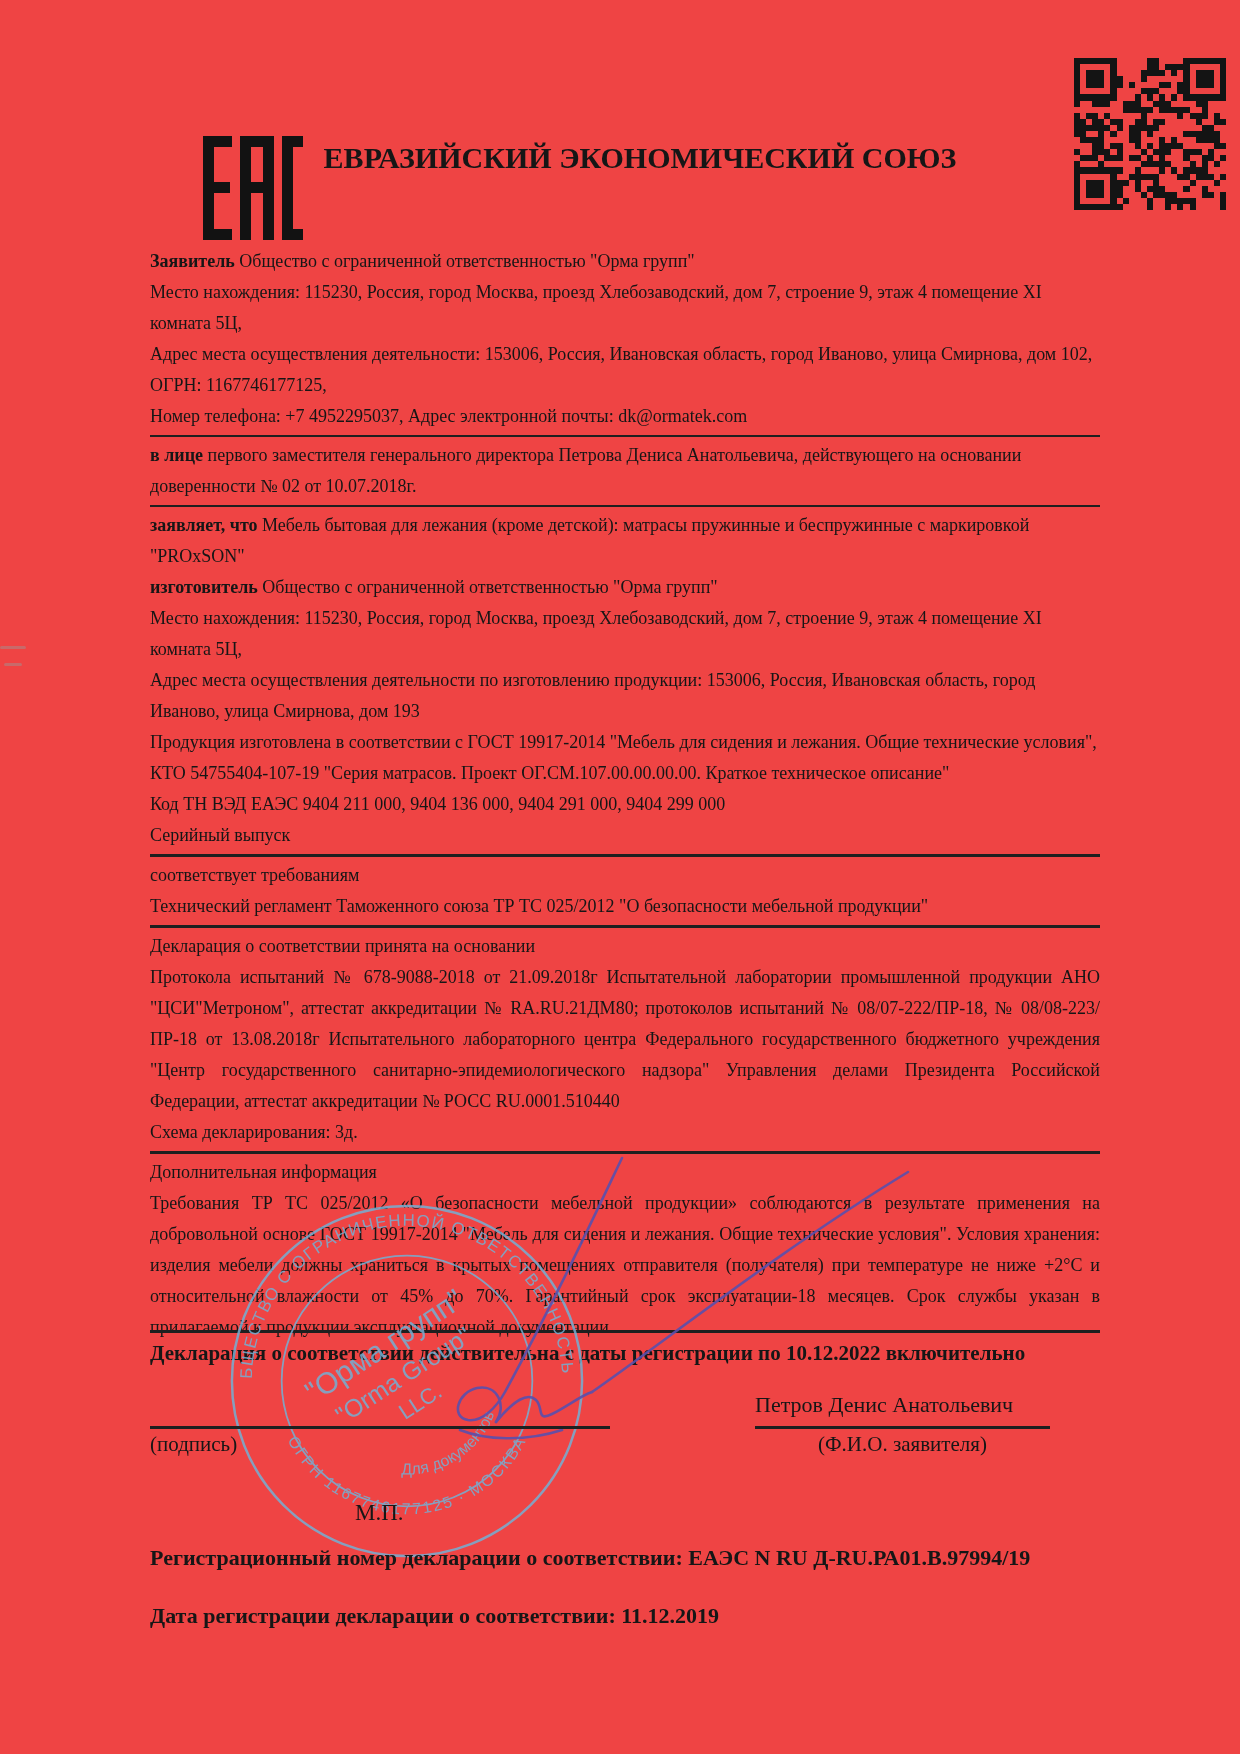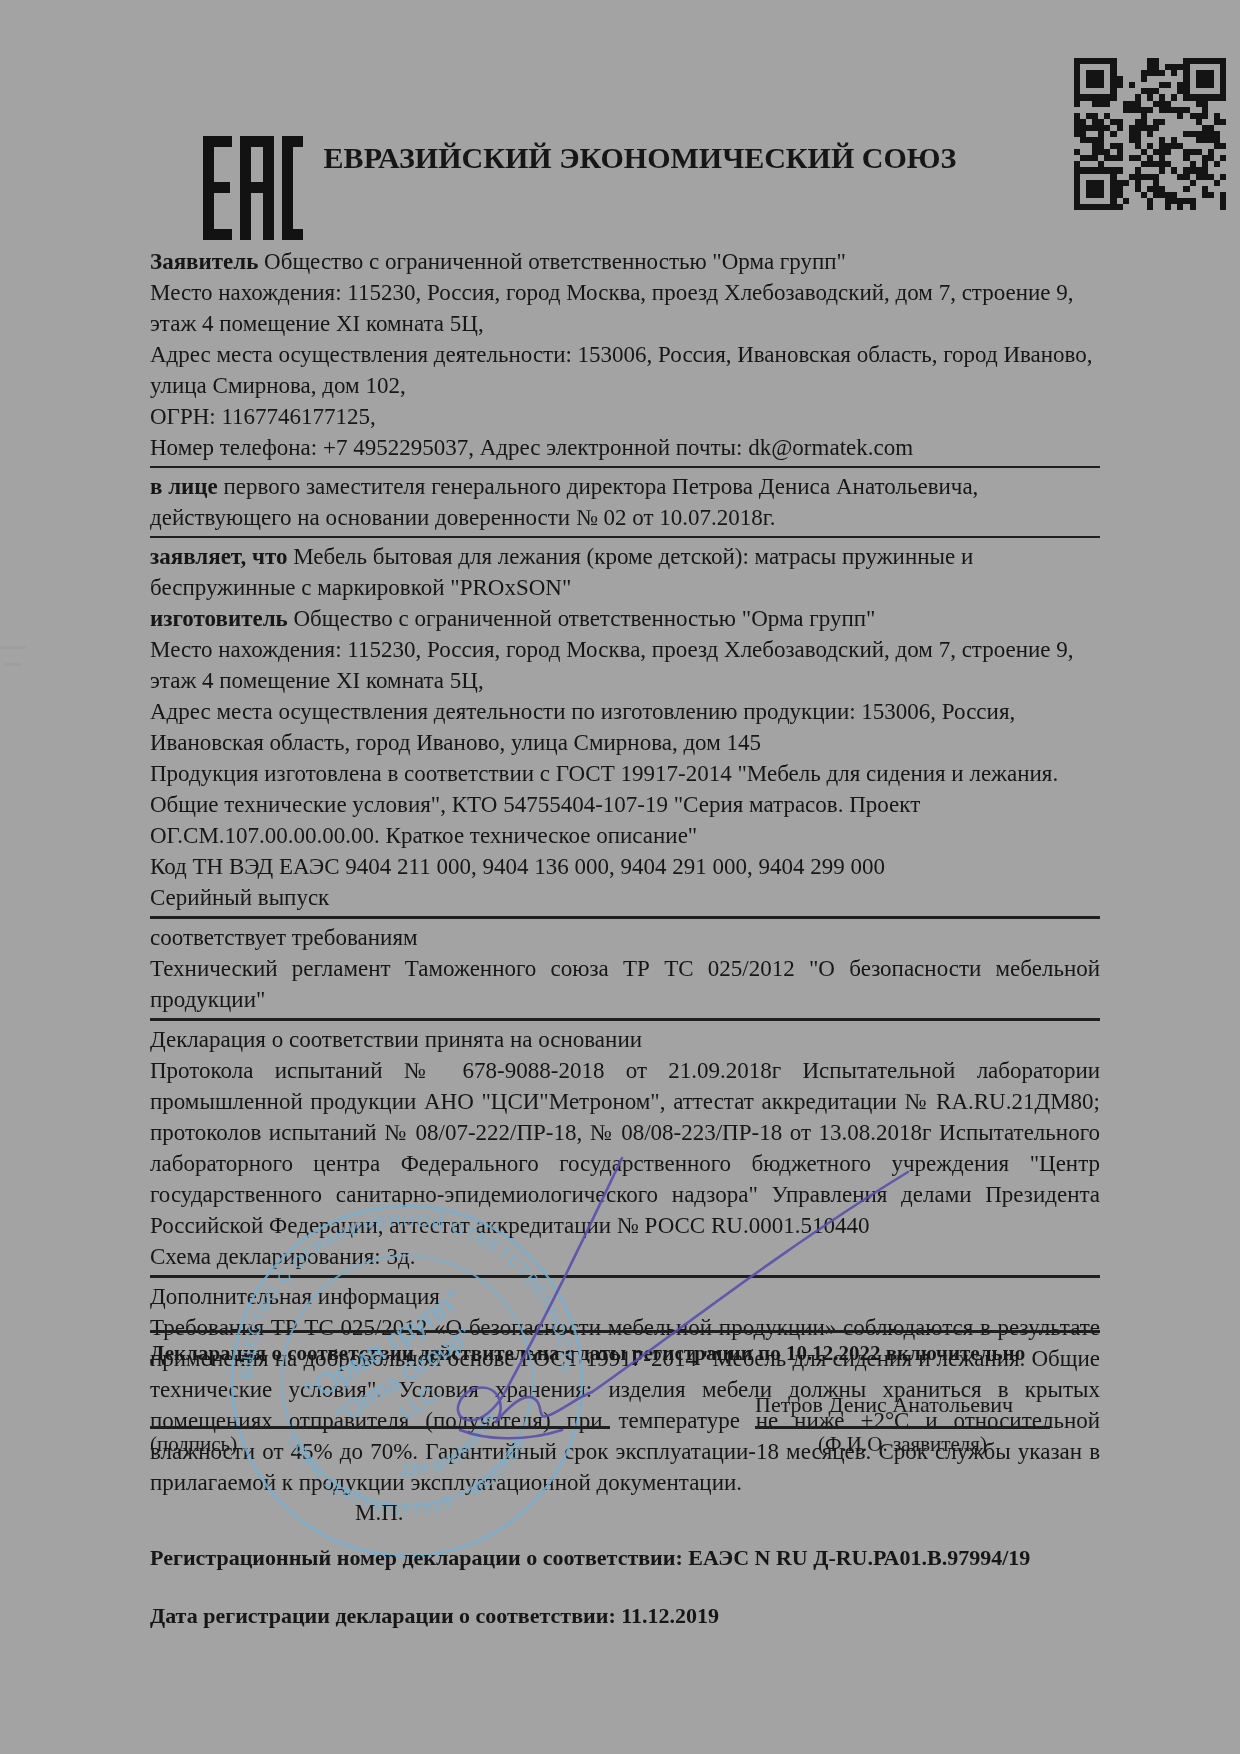--- a/index.html
+++ b/index.html
@@ -1,36 +1,36 @@
 <!DOCTYPE html>
 <html><head>
 <meta charset="utf-8">
 <style>
   html,body{margin:0;padding:0;}
   body{background:#e8e8e8;}
   .page{
     position:relative;
     width:1240px;height:1754px;
-    background:#a3a3a3;
+    background:#ef4444;
     font-family:"Liberation Serif","DejaVu Serif",serif;
     color:#161616;
     overflow:hidden;
   }
   
   .eac-logo{position:absolute;left:203px;top:136px;width:100px;height:104px;}
   .doc-title{
     position:absolute;left:300px;top:138px;width:680px;
     text-align:center;font-weight:bold;font-size:30px;line-height:40px;
     letter-spacing:0px;white-space:nowrap;
   }
   .qr{position:absolute;left:1074px;top:58px;width:152px;height:152px;}
   
   .flow{
     position:absolute;left:150px;top:246px;width:950px;
-    font-size:23px;line-height:31px;
+    font-size:18px;line-height:31px;
   }
   .flow p{margin:0;}
   .flow p.just{text-align:justify;}
   b.lead{font-weight:bold;}
   .rule{border:none;border-top:3px solid #1f1f1f;margin:3px 0 3px 0;}
   .rule.thin{border-top-width:2px;}
   .heading{font-weight:normal;}
   
   .validity{
     position:absolute;left:150px;top:1330px;width:950px;
@@ -430,21 +430,21 @@
 
     <hr class="rule thin">
 
     <p><b class="lead">в лице</b> <span>первого заместителя генерального директора Петрова Дениса Анатольевича, действующего на основании доверенности № 02 от 10.07.2018г.</span></p>
 
     <hr class="rule thin">
 
     <p><b class="lead">заявляет, что</b> <span>Мебель бытовая для лежания (кроме детской): матрасы пружинные и беспружинные с маркировкой "PROxSON"</span></p>
     <p><b class="lead">изготовитель</b> <span>Общество с ограниченной ответственностью "Орма групп"</span></p>
     <p>Место нахождения: 115230, Россия, город Москва, проезд Хлебозаводский, дом 7, строение 9, этаж 4 помещение XI комната 5Ц,</p>
-    <p>Адрес места осуществления деятельности по изготовлению продукции: 153006, Россия, Ивановская область, город Иваново, улица Смирнова, дом 145</p>
+    <p>Адрес места осуществления деятельности по изготовлению продукции: 153006, Россия, Ивановская область, город Иваново, улица Смирнова, дом 193</p>
     <p>Продукция изготовлена в соответствии с ГОСТ 19917-2014 "Мебель для сидения и лежания. Общие технические условия", КТО 54755404-107-19 "Серия матрасов. Проект ОГ.СМ.107.00.00.00.00. Краткое техническое описание"</p>
     <p>Код ТН ВЭД ЕАЭС 9404 211 000, 9404 136 000, 9404 291 000, 9404 299 000</p>
     <p>Серийный выпуск</p>
 
     <hr class="rule">
 
     <p class="heading">соответствует требованиям</p>
     <p class="just">Технический регламент Таможенного союза ТР ТС 025/2012 "О безопасности мебельной продукции"</p>
 
     <hr class="rule">

